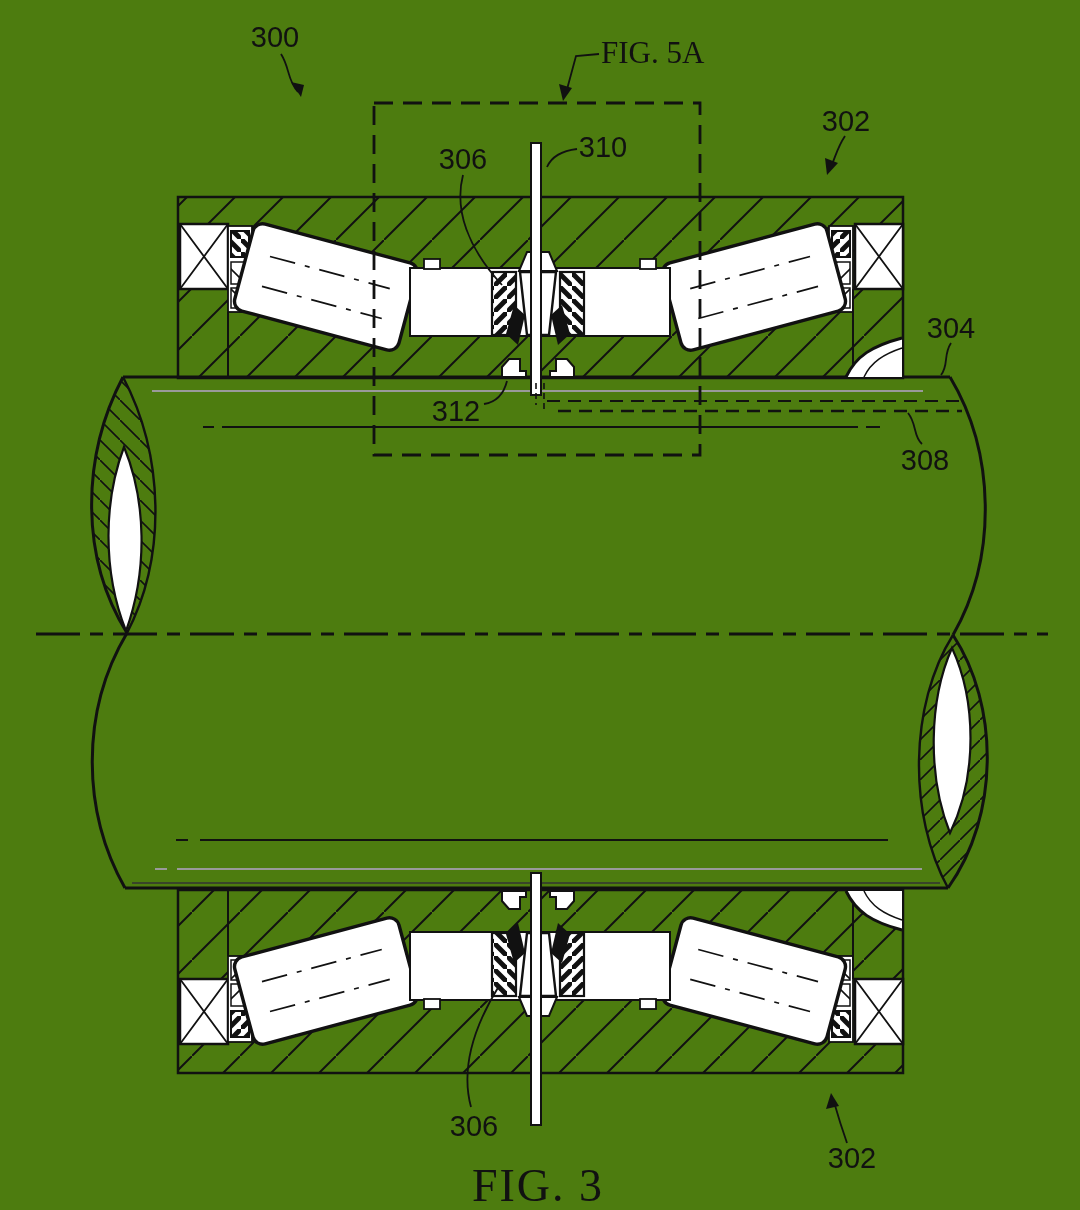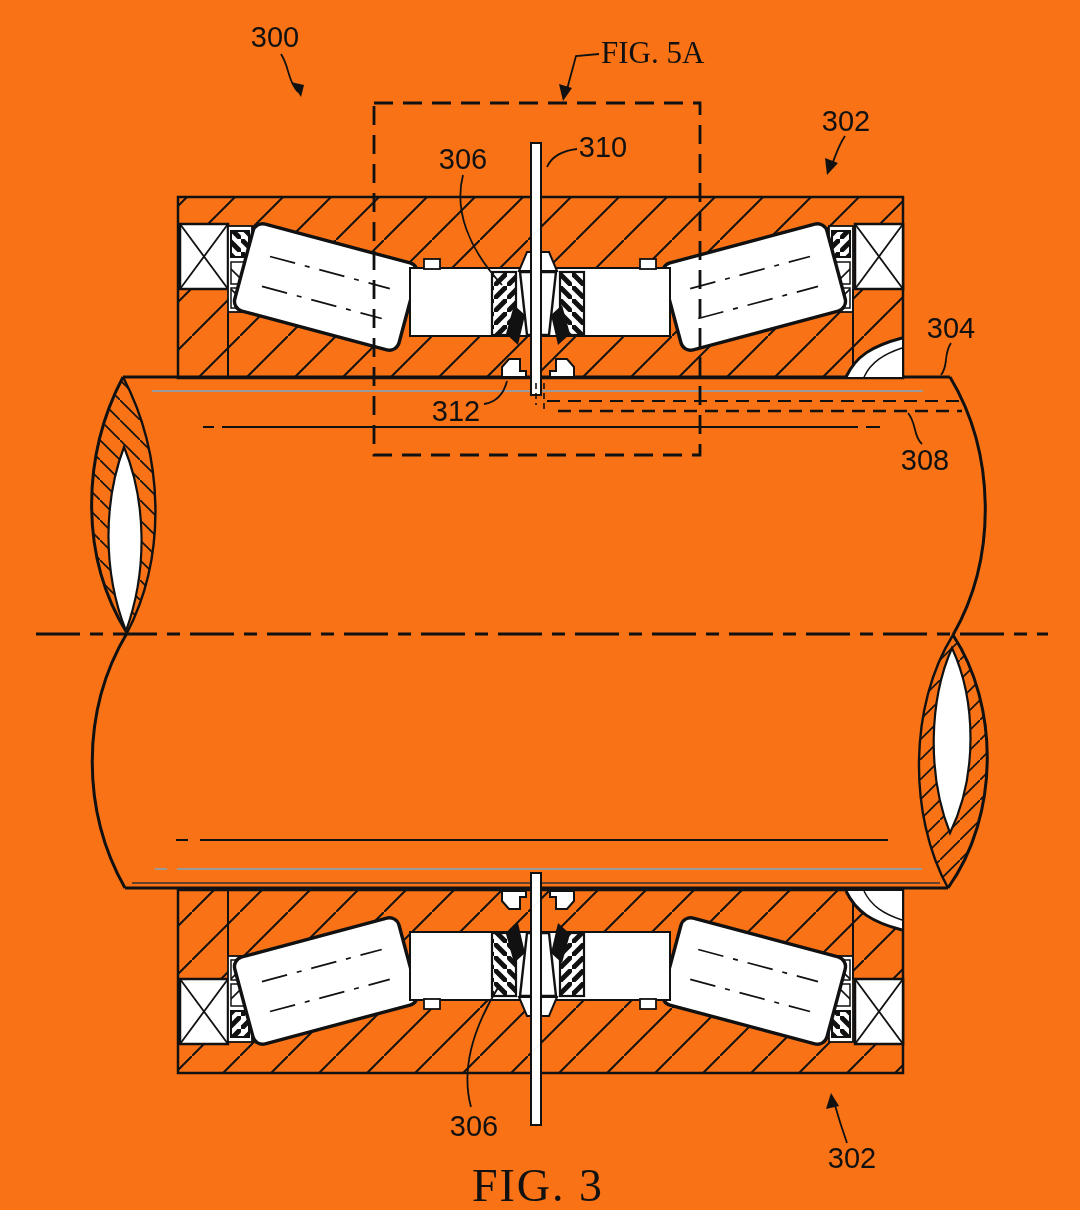--- a/index.html
+++ b/index.html
@@ -1,16 +1,16 @@
 <!DOCTYPE html>
 <html><head>
 <meta charset="utf-8">
 <style>
   html,body{margin:0;padding:0;background:#ffffff;}
-  .page{position:relative;width:1080px;height:1210px;background:#f97316;overflow:hidden;
+  .page{position:relative;width:1080px;height:1210px;background:#4d7c0f;overflow:hidden;
         font-family:"Liberation Sans",sans-serif;}
   svg{position:absolute;left:0;top:0;}
   text{fill:#111111;}
   .num{font-family:"Liberation Sans",sans-serif;font-size:29px;}
   .figserif{font-family:"Liberation Serif",serif;font-size:31px;}
   .caption{font-family:"Liberation Serif",serif;font-size:46px;letter-spacing:2px;}
 </style>
 </head>
 <body>
 

